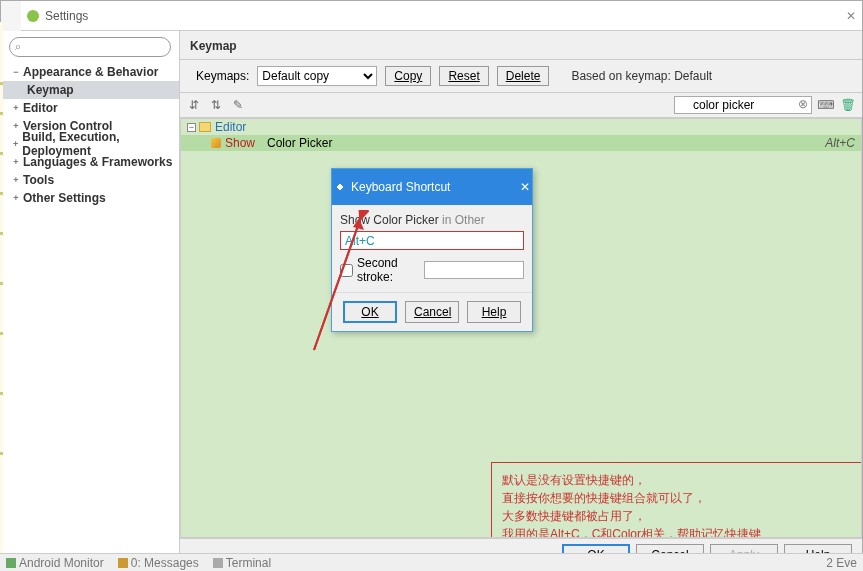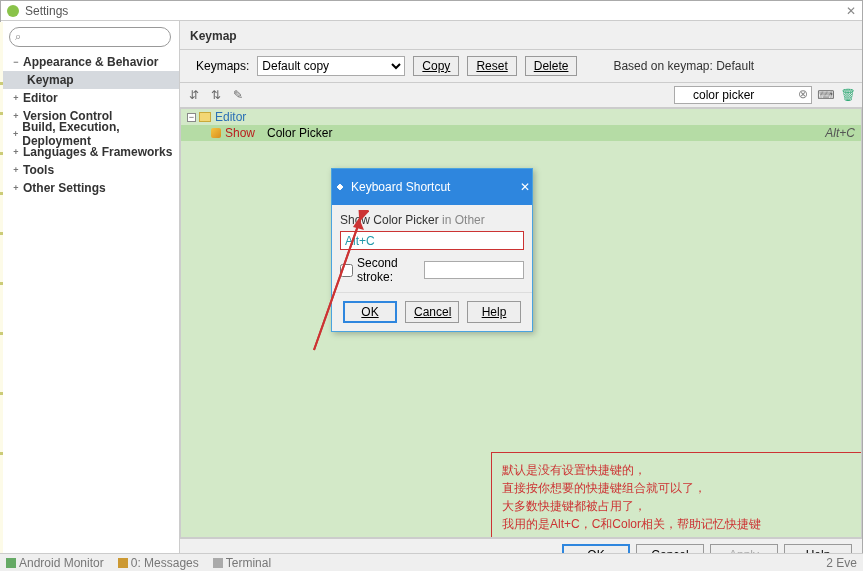--- a/index.html
+++ b/index.html
@@ -1,19 +1,19 @@
 <!DOCTYPE html>
 <html><head>
 <meta charset="utf-8">
 <style>
 * { box-sizing: border-box; margin: 0; padding: 0; font-family: "Segoe UI", Tahoma, sans-serif; font-size: 12px; }
 body { background: #f0f0f0; width: 863px; height: 571px; overflow: hidden; position: relative; }
 
 .window { width: 863px; height: 571px; background: #f5f5f5; border: 1px solid #aaa; display: flex; flex-direction: column; }
-.titlebar { height: 20px; display: flex; align-items: center; padding: 0 6px; background: #fff; border-bottom: 1px solid #ccc; }
+.titlebar { height: 30px; display: flex; align-items: center; padding: 0 6px; background: #fff; border-bottom: 1px solid #ccc; margin-left: 20px; }
 .titlebar .app-icon { width: 12px; height: 12px; background: #8ac34a; border-radius: 50%; margin-right: 6px; }
 .titlebar .title { flex: 1; color: #555; }
 .titlebar .close { color: #888; cursor: pointer; }
 
 .body { flex: 1; display: flex; overflow: hidden; }
 .sidebar { width: 179px; background: #fff; border-right: 1px solid #ccc; display: flex; flex-direction: column; }
 .search-wrap { padding: 6px 8px; }
 .search { width: 100%; height: 20px; border: 1px solid #999; border-radius: 10px; padding: 0 18px 0 8px; background: #fff; }
 .search-wrap { position: relative; }
 .search-mag { position: absolute; left: 14px; top: 9px; color: #888; font-size: 11px; }
@@ -21,23 +21,23 @@
 .tree { flex: 1; overflow: auto; }
 .tree-item { display: flex; align-items: center; height: 18px; padding-left: 10px; cursor: pointer; color: #333; }
 .tree-item.bold { font-weight: bold; }
 .tree-item .exp { width: 10px; text-align: center; color: #777; font-size: 9px; margin-right: 2px; }
 .tree-item.child { padding-left: 26px; font-weight: normal; }
 .tree-item.sel { background: #d5d9de; font-weight: bold; }
 
 .main { flex: 1; display: flex; flex-direction: column; background: #f0f0f0; position: relative; }
 .main-header { padding: 8px 10px 6px; font-weight: bold; color: #333; border-bottom: 1px solid #ccc; background:#f0f0f0;}
 .toolbar-row { display: flex; align-items: center; gap: 8px; padding: 6px 16px; background:#f0f0f0;}
-.toolbar-row select { height: 20px; width: 148px; border: 1px solid #aaa; background: #fff; font-size: 12px;}
+.toolbar-row select { height: 20px; width: 120px; border: 1px solid #aaa; background: #fff; font-size: 12px;}
 .btn { height: 20px; padding: 0 8px; border: 1px solid #999; background: #eee; cursor: pointer; font-size: 12px; text-decoration: underline;}
-.based { margin-left: 28px; color: #333; }
+.based { margin-left: 14px; color: #333; }
 
 .toolbar2 { display: flex; align-items: center; padding: 3px 6px; border-top: 1px solid #ccc; border-bottom: 1px solid #ccc; background:#f0f0f0; gap:6px;}
 .ticon { width: 16px; height: 16px; display: flex; align-items: center; justify-content: center; color: #666; cursor: pointer; }
 .spacer { flex: 1; }
 .filter { width: 138px; height: 18px; border: 1px solid #aaa; padding: 0 16px 0 18px; background:#fff; position: relative; }
 .filter-wrap { position: relative; }
 .filter-wrap .mag { position: absolute; left: 4px; top: 2px; color: #888; font-size: 11px; }
 .filter-wrap .clr { position: absolute; right: 4px; top: 1px; color: #888; cursor: pointer; }
 
 .content { flex: 1; background: #d3e9c8; border: 1px solid #ccc; margin: 0; position: relative; overflow: hidden; }

